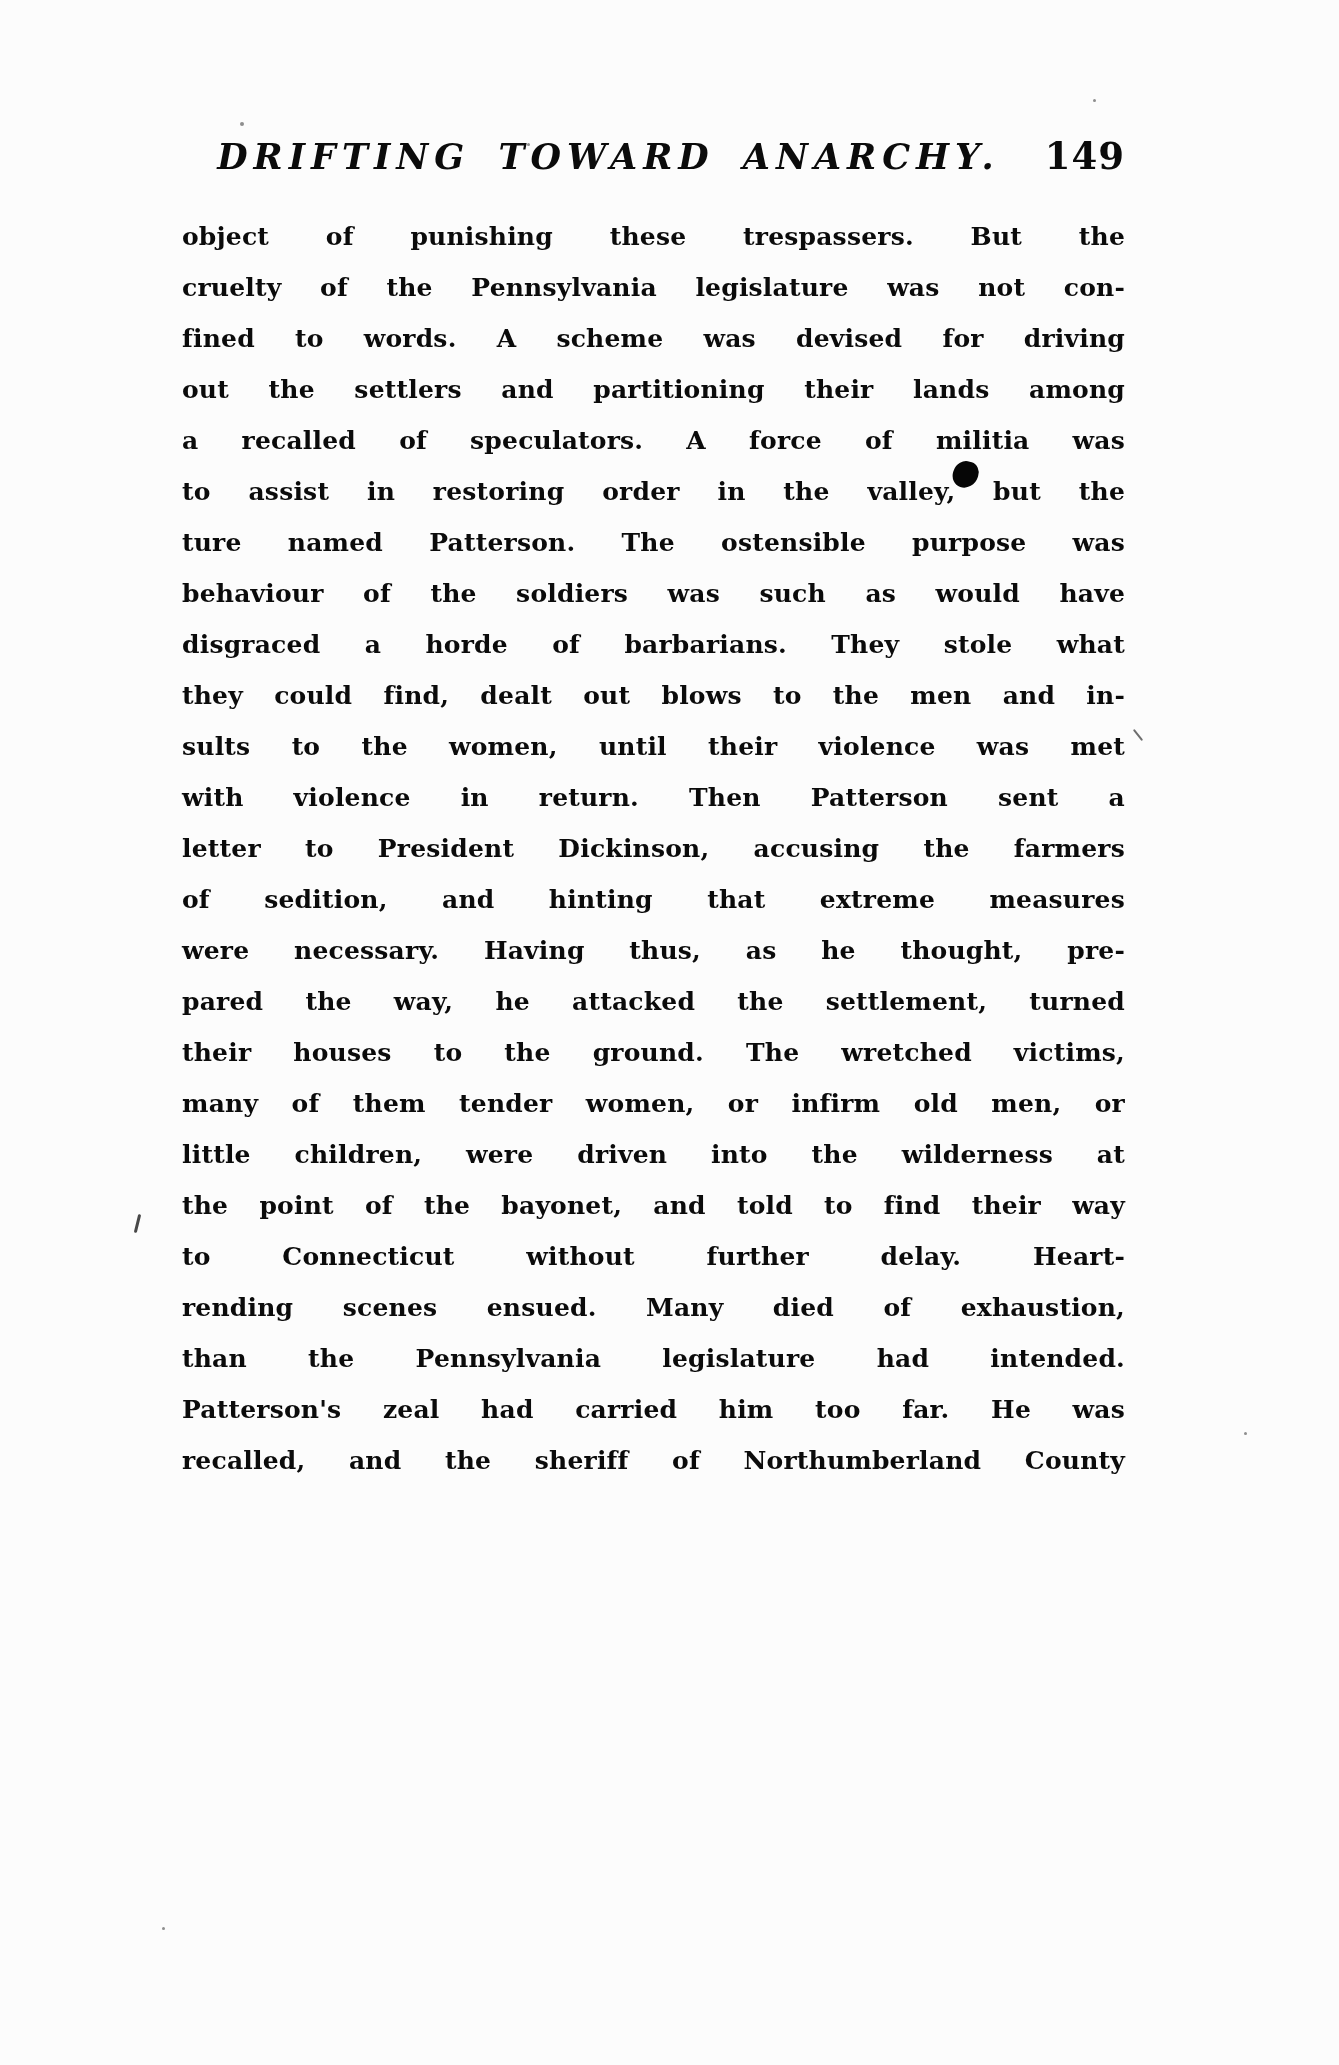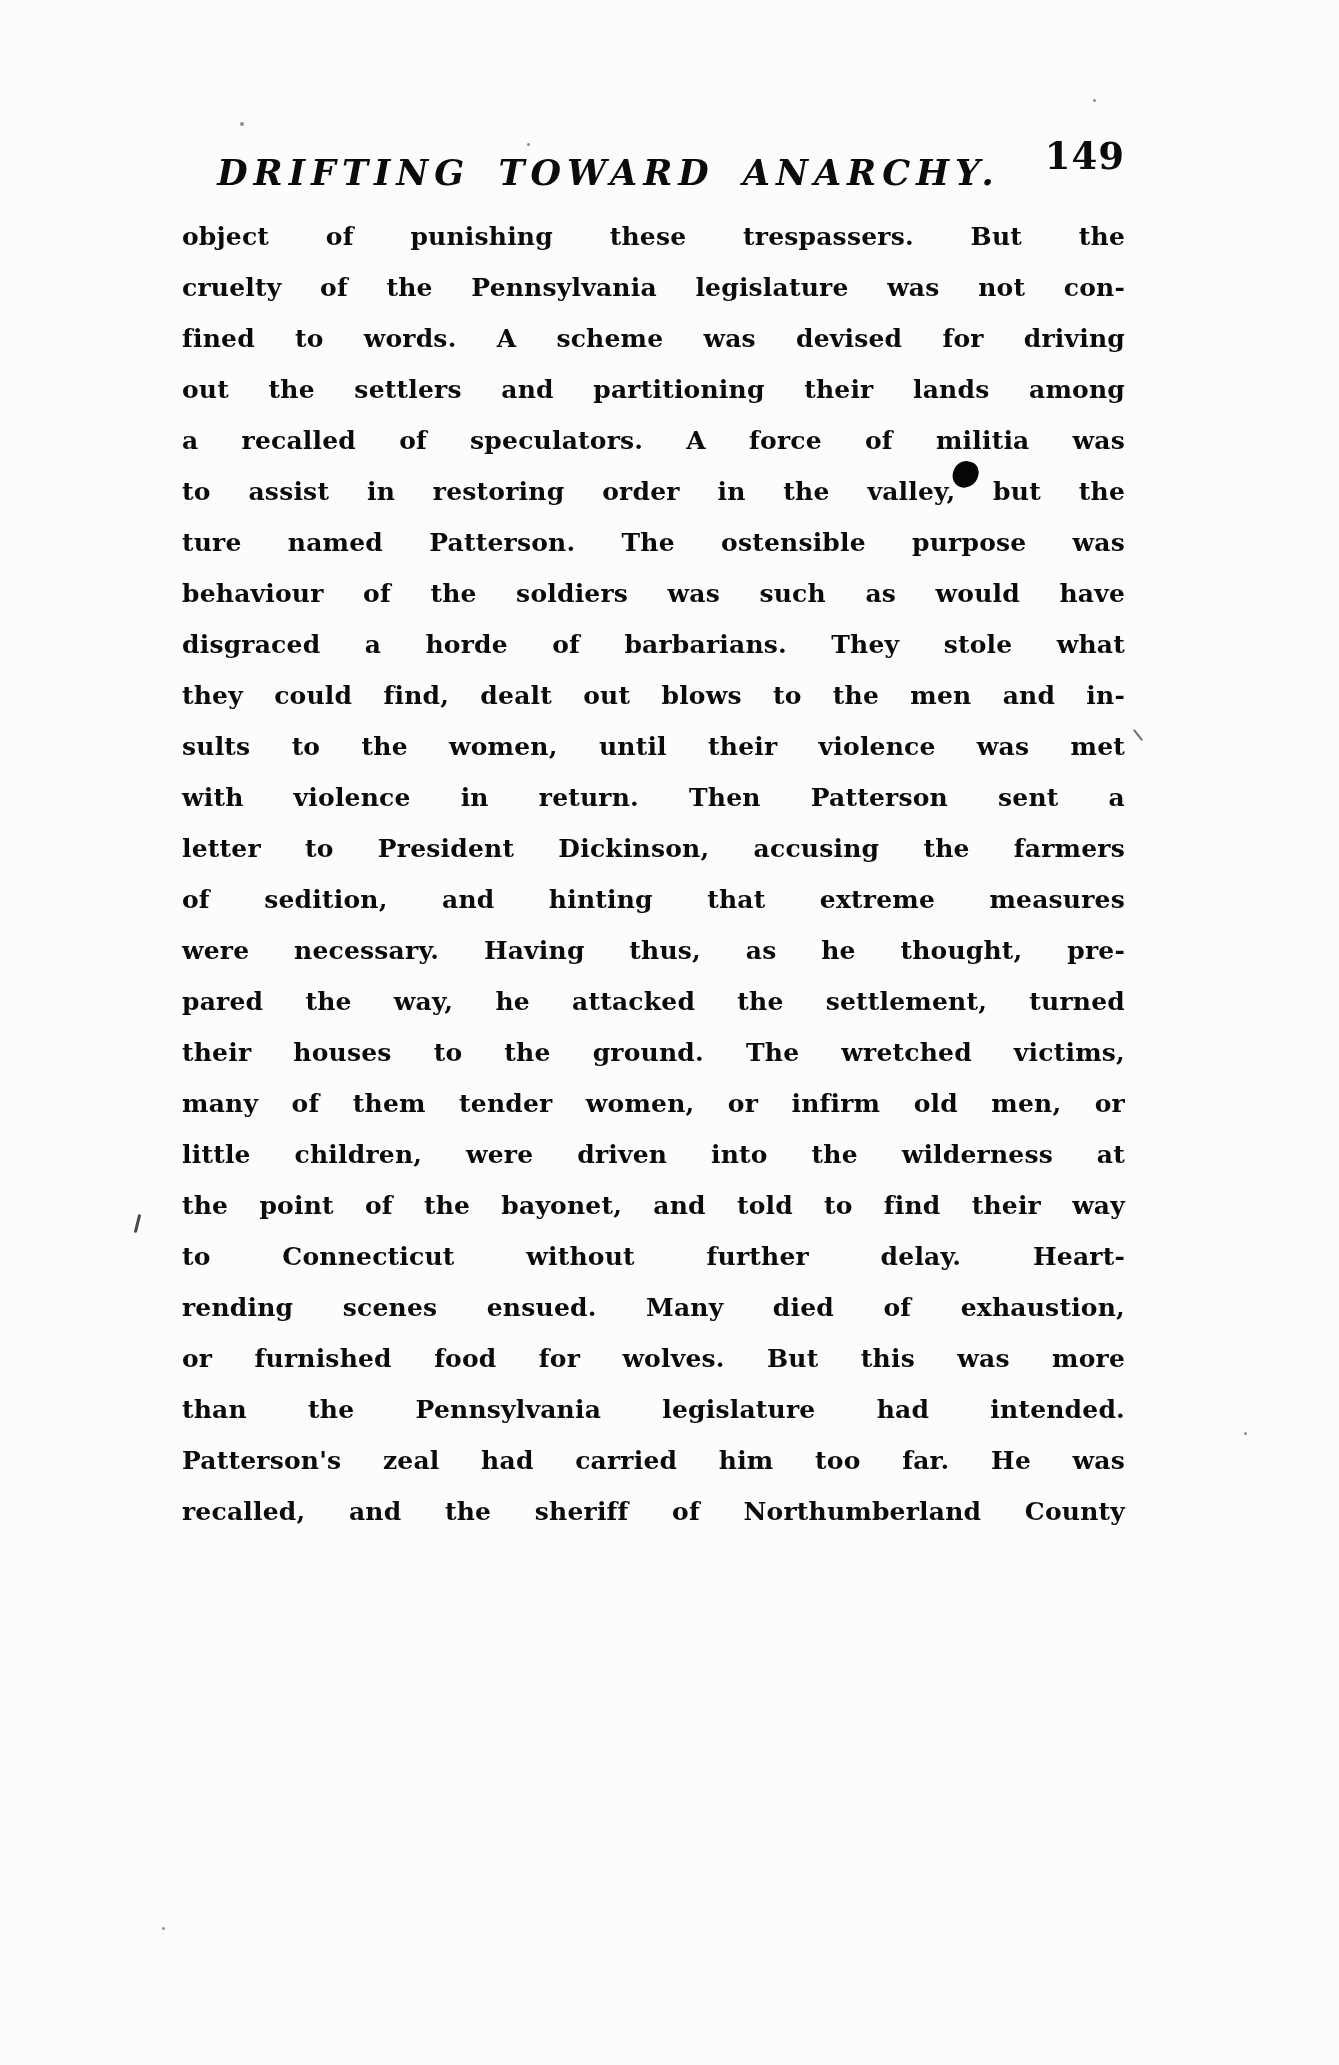--- a/index.html
+++ b/index.html
@@ -27,21 +27,20 @@
     width: 100%;
     text-align: center;
     font-style: italic;
     font-weight: bold;
     font-size: 35px;
     letter-spacing: 6px;
     word-spacing: 10px;
     white-space: nowrap;
     padding-right: 90px;
     box-sizing: border-box;
-    margin-top: 16px;
   }
   .page-number {
     position: absolute;
     right: 0;
     top: -2px;
     font-weight: bold;
     font-size: 37px;
     letter-spacing: 1px;
   }
   .text-block {
@@ -132,21 +131,20 @@
       <div class="text-line">letter to President Dickinson, accusing the farmers</div>
       <div class="text-line">of sedition, and hinting that extreme measures</div>
       <div class="text-line">were necessary. Having thus, as he thought, pre-</div>
       <div class="text-line">pared the way, he attacked the settlement, turned</div>
       <div class="text-line">their houses to the ground. The wretched victims,</div>
       <div class="text-line">many of them tender women, or infirm old men, or</div>
       <div class="text-line">little children, were driven into the wilderness at</div>
       <div class="text-line">the point of the bayonet, and told to find their way</div>
       <div class="text-line">to Connecticut without further delay. Heart-</div>
       <div class="text-line">rending scenes ensued. Many died of exhaustion,</div>
-      <div class="text-line">or furnished food for wolves. But this was more</div>
       <div class="text-line">than the Pennsylvania legislature had intended.</div>
       <div class="text-line">Patterson's zeal had carried him too far. He was</div>
       <div class="text-line">recalled, and the sheriff of Northumberland County</div>
     </main>
 
   <div class="ink-blot"></div>
   <div class="margin-slash"></div>
   <div class="stray-tick"></div>
   <div class="speck s1"></div>
   <div class="speck s2"></div>

